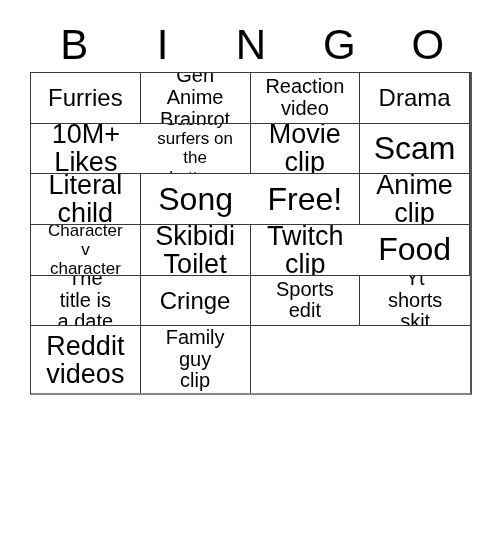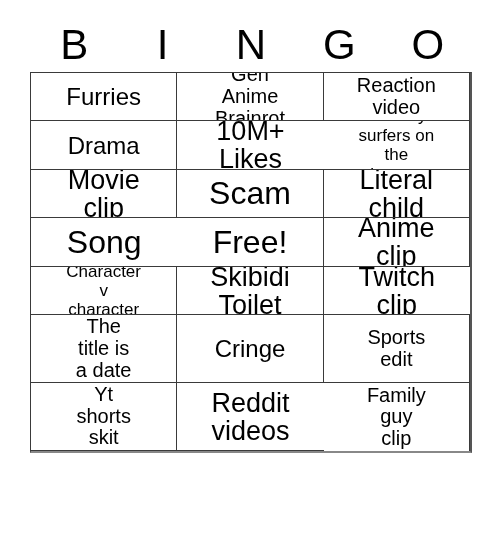--- a/index.html
+++ b/index.html
@@ -42,29 +42,29 @@
     color: #000000;
     letter-spacing: 0;
   }
 
   
   #bingo-grid {
     position: absolute;
     left: 30px;
     top: 72px;
     width: 442px;
-    height: 381px;
+    height: 323px;
     box-sizing: border-box;
     border-top: 1px solid #3a3a3a;
     border-left: 1px solid #3a3a3a;
     border-right: 2px solid #555555;
     border-bottom: 2px solid #888888;
     background: #ffffff;
     display: grid;
-    grid-template-columns: repeat(3, 1fr);
+    grid-template-columns: repeat(4, 1fr);
     grid-template-rows: repeat(5, 1fr);
   }
   .bingo-cell {
     box-sizing: border-box;
     border-right: 1px solid #3a3a3a;
     border-bottom: 1px solid #3a3a3a;
     display: flex;
     align-items: center;
     justify-content: center;
     text-align: center;
@@ -158,20 +158,23 @@
       </div>
       <div class="bingo-cell">
         <span class="cell-text fs-xxl">Skibidi
 Toilet</span>
       </div>
       <div class="bingo-cell">
         <span class="cell-text fs-xxl">Twitch
 clip</span>
       </div>
       <div class="bingo-cell">
+        <span class="cell-text fs-huge">Food</span>
+      </div>
+      <div class="bingo-cell">
         <span class="cell-text fs-lg">The
 title is
 a date</span>
       </div>
       <div class="bingo-cell">
         <span class="cell-text fs-xl">Cringe</span>
       </div>
       <div class="bingo-cell">
         <span class="cell-text fs-lg">Sports
 edit</span>

